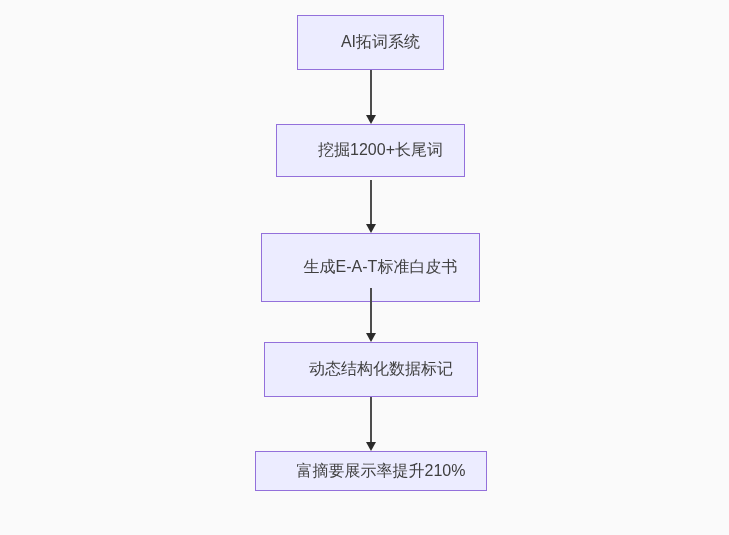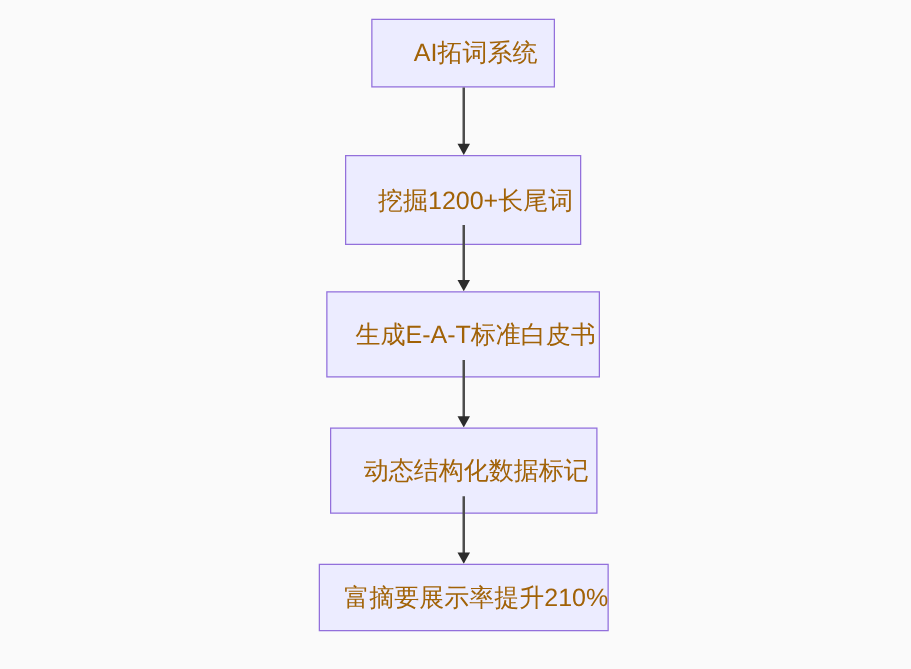--- a/index.html
+++ b/index.html
@@ -13,34 +13,34 @@
     width: 729px;
     height: 535px;
     background: #fafafa;
     overflow: hidden;
   }
   .node {
     position: absolute;
     box-sizing: border-box;
     background: #ECECFF;
     border: 1px solid #9370DB;
-    color: #a16207;
-    font-size: 20px;
+    color: #404040;
+    font-size: 16px;
     display: flex;
     align-items: center;
     justify-content: center;
     text-align: center;
     white-space: nowrap;
     padding-left: 20px;
   }
   .n1 { left: 297px; top: 15px;  width: 147px; height: 55px; }
-  .n2 { left: 276px; top: 124px; width: 189px; height: 72px; }
+  .n2 { left: 276px; top: 124px; width: 189px; height: 53px; }
   .n3 { left: 261px; top: 233px; width: 219px; height: 69px; }
-  .n4 { left: 264px; top: 342px; width: 214px; height: 69px; }
-  .n5 { left: 255px; top: 451px; width: 232px; height: 54px; }
+  .n4 { left: 264px; top: 342px; width: 214px; height: 55px; }
+  .n5 { left: 255px; top: 451px; width: 232px; height: 40px; }
 
   .arrow {
     position: absolute;
     width: 12px;
     left: 365px;
   }
   .a1 { top: 70px;  height: 54px; }
   .a2 { top: 180px; height: 53px; }
   .a3 { top: 288px; height: 54px; }
   .a4 { top: 397px; height: 54px; }

